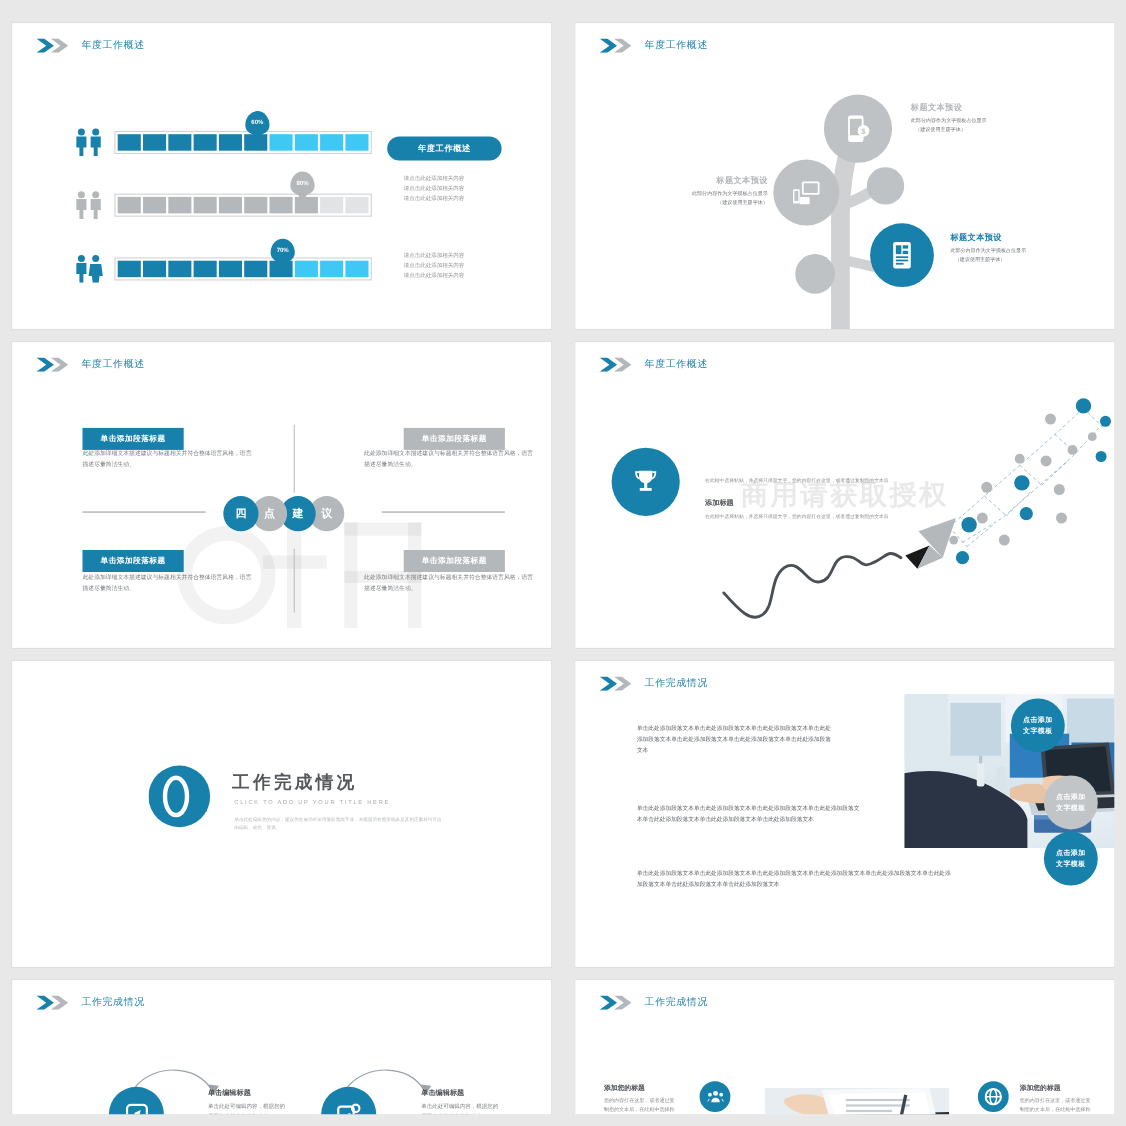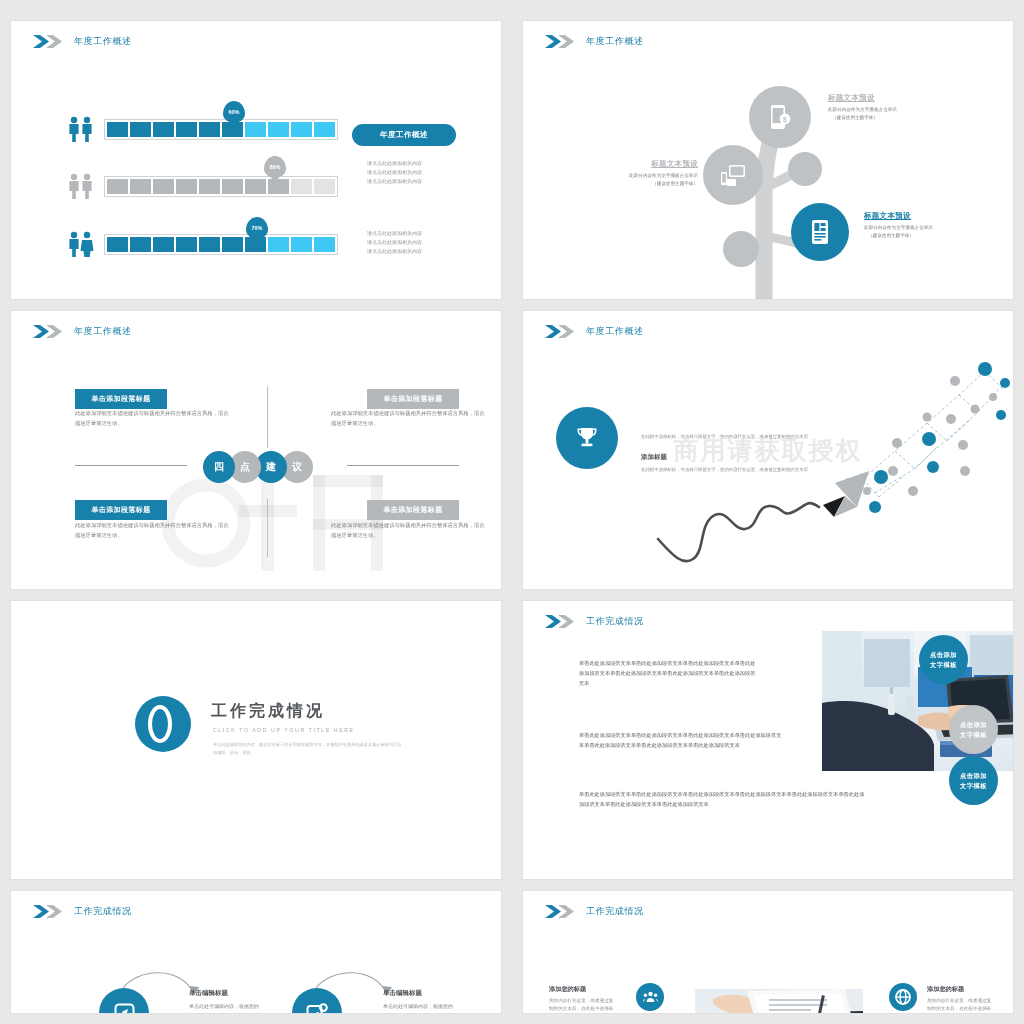--- a/index.html
+++ b/index.html
@@ -58,21 +58,21 @@
     position:absolute; background:#1780ab; color:#fff;
     border-radius:14px; padding:6px 0; width:104px;
     text-align:center; font-size:7.5px; font-weight:bold; letter-spacing:.5px;
   }
   .bodylines { position:absolute; font-size:5px; color:#8f9295; line-height:1.75; }
 
   
   .treewrap { position:absolute; inset:0; }
   .tnode { position:absolute; border-radius:50%; display:flex; align-items:center; justify-content:center; }
   .tcap { position:absolute; }
-  .tcap h4 { font-size:7.5px; font-weight:bold; margin-bottom:3px; letter-spacing:.3px;text-decoration:underline; }
+  .tcap h4 { font-size:7.5px; font-weight:bold; margin-bottom:3px; letter-spacing:.3px; }
   .tcap p { font-size:4.6px; color:#6e7276; line-height:1.7; }
   .tcap.right { text-align:left; }
   .tcap.left { text-align:right; }
 
   
   .badge {
     position:absolute; color:#fff; font-size:7px; font-weight:bold;
     padding:5px 0; width:92px; text-align:center; letter-spacing:.4px;
   }
   .para { position:absolute; font-size:5.3px; color:#75797d; line-height:1.85; }

